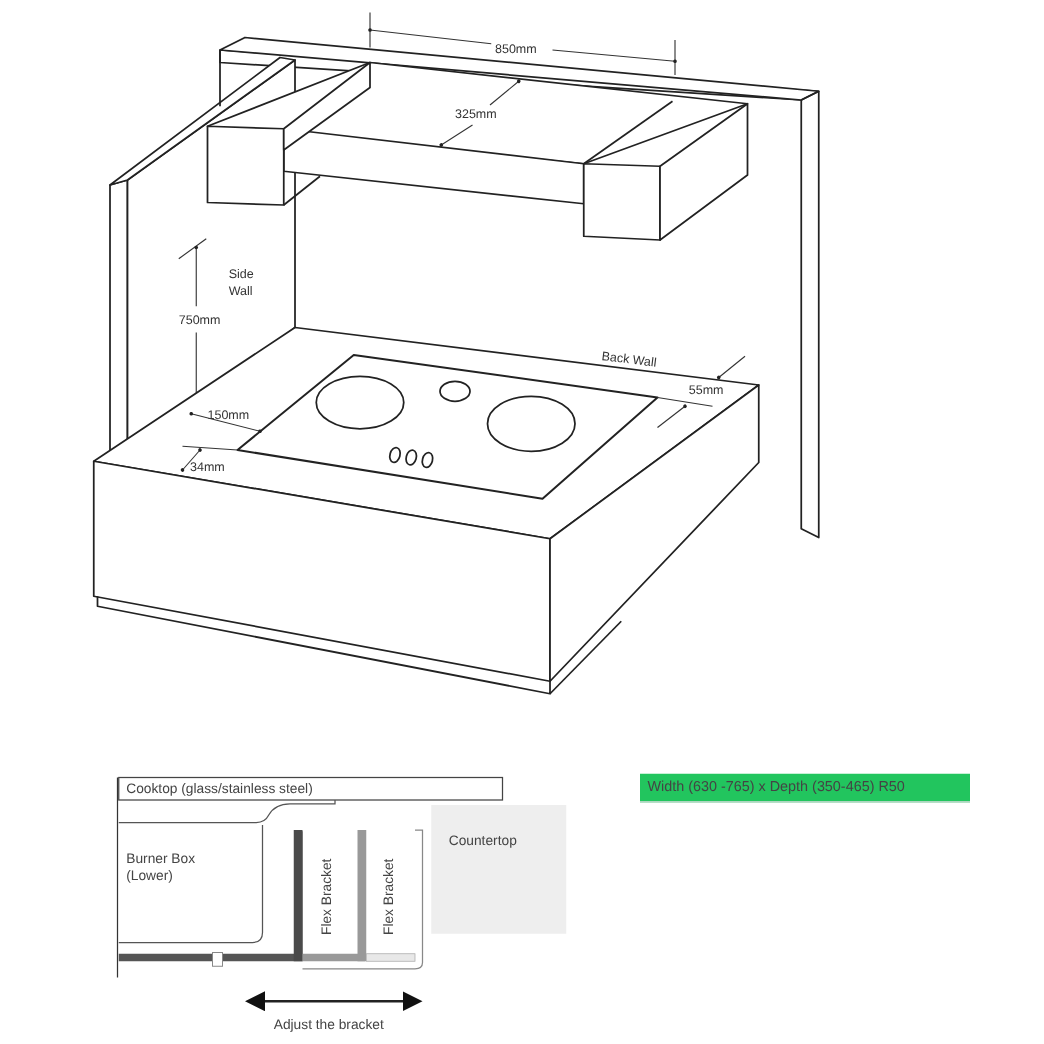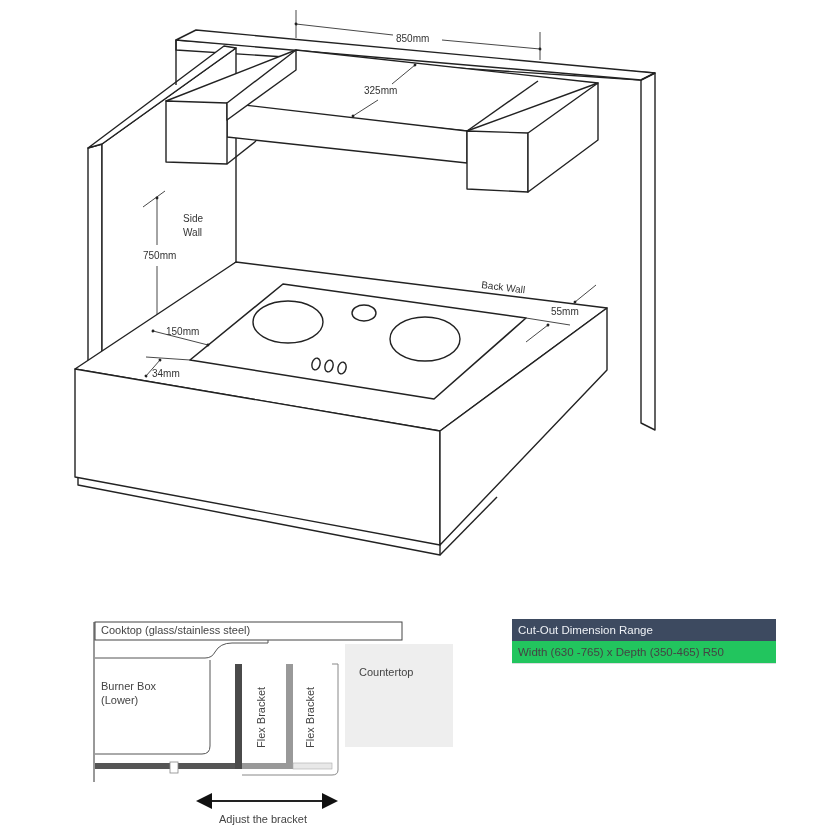--- a/index.html
+++ b/index.html
@@ -160,15 +160,14 @@
 
     <rect x="345" y="644" width="108" height="103" fill="#eeeeee"></rect>
     <text class="lbl2" x="359" y="676">Countertop</text>
 
     <line x1="200" y1="801" x2="334" y2="801" stroke="#222" stroke-width="2" marker-start="url(#bigArrL)" marker-end="url(#bigArrR)"></line>
     <text class="lbl2" x="219" y="823">Adjust the bracket</text>
   </g>
 </svg>
 
 <div class="cutout-table">
-  <div class="cutout-head">Cut-Out Dimension Range</div>
   <div class="cutout-row">Width (630 -765) x Depth (350-465) R50</div>
 </div>
 
 </body></html>

